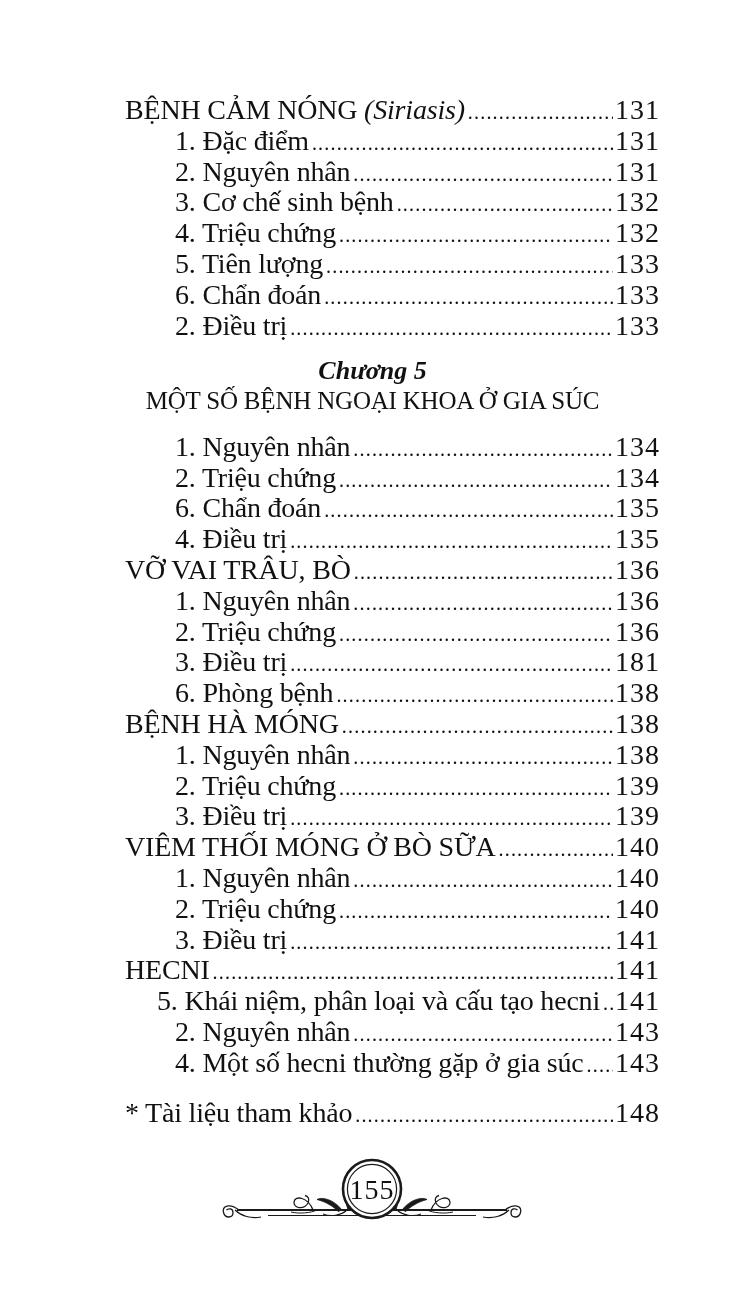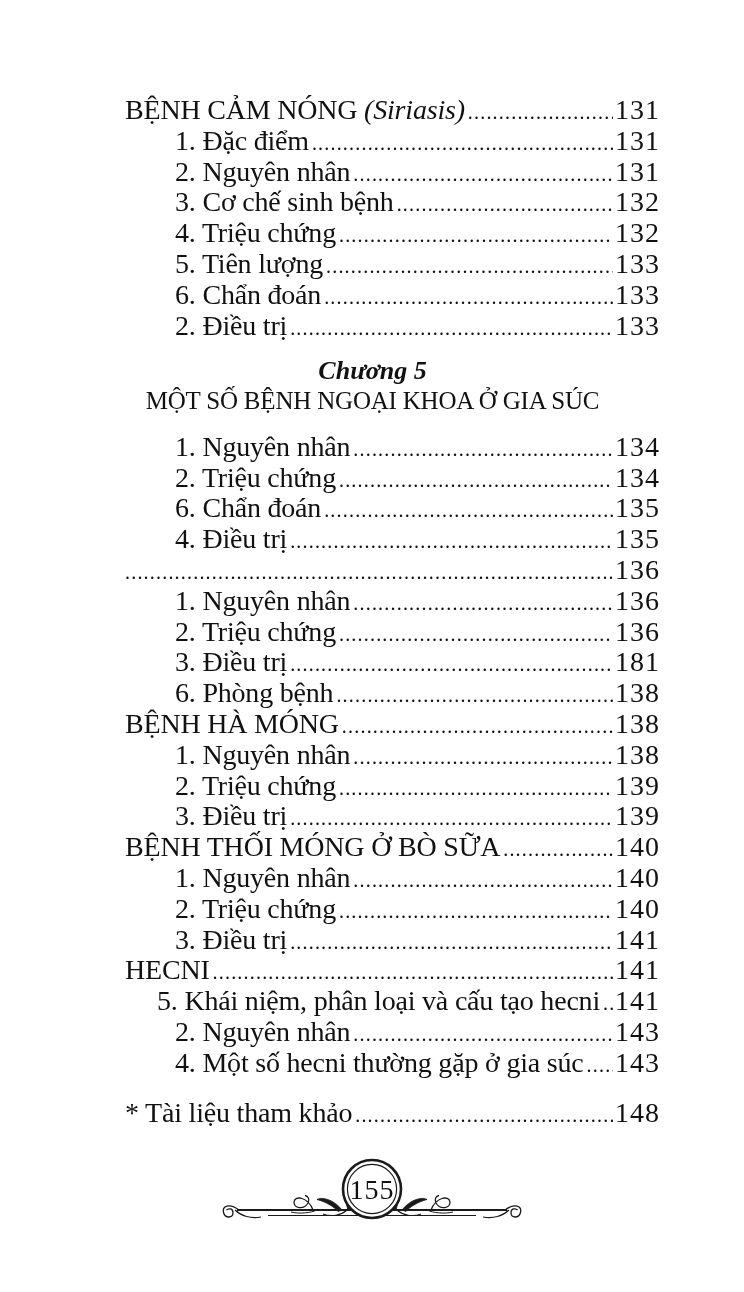--- a/index.html
+++ b/index.html
@@ -134,20 +134,21 @@
     <span class="toc-label">6. Chẩn đoán</span>
     <span class="toc-dots"></span>
     <span class="toc-page">135</span>
   </div>
         <div class="toc-row lvl1">
     <span class="toc-label">4. Điều trị</span>
     <span class="toc-dots"></span>
     <span class="toc-page">135</span>
   </div>
         <div class="toc-row lvl0">
+    <span class="toc-label">VỠ VAI TRÂU, BÒ</span>
     <span class="toc-dots"></span>
     <span class="toc-page">136</span>
   </div>
         <div class="toc-row lvl1">
     <span class="toc-label">1. Nguyên nhân</span>
     <span class="toc-dots"></span>
     <span class="toc-page">136</span>
   </div>
         <div class="toc-row lvl1">
     <span class="toc-label">2. Triệu chứng</span>
@@ -178,21 +179,21 @@
     <span class="toc-label">2. Triệu chứng</span>
     <span class="toc-dots"></span>
     <span class="toc-page">139</span>
   </div>
         <div class="toc-row lvl1">
     <span class="toc-label">3. Điều trị</span>
     <span class="toc-dots"></span>
     <span class="toc-page">139</span>
   </div>
         <div class="toc-row lvl0">
-    <span class="toc-label">BỆNH THỐI MÓNG Ở BÒ SỮA</span>
+    <span class="toc-label">VIÊM THỐI MÓNG Ở BÒ SỮA</span>
     <span class="toc-dots"></span>
     <span class="toc-page">140</span>
   </div>
         <div class="toc-row lvl1">
     <span class="toc-label">1. Nguyên nhân</span>
     <span class="toc-dots"></span>
     <span class="toc-page">140</span>
   </div>
         <div class="toc-row lvl1">
     <span class="toc-label">2. Triệu chứng</span>

